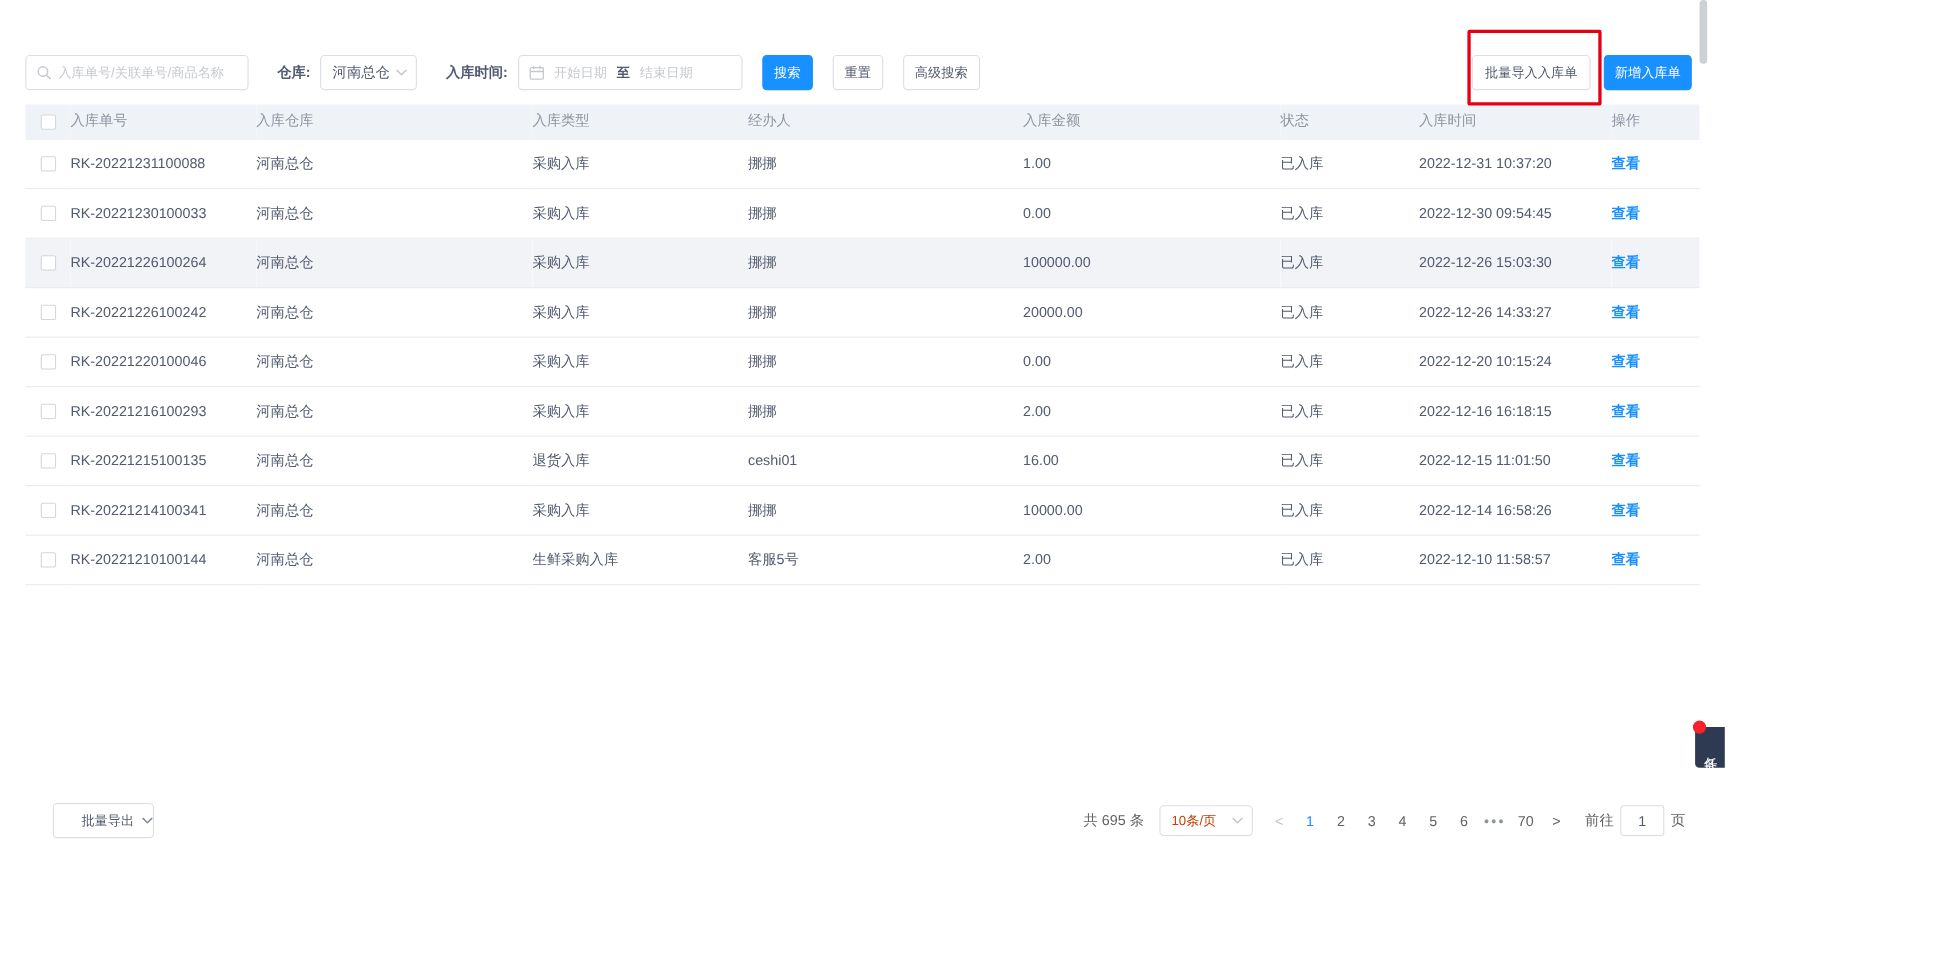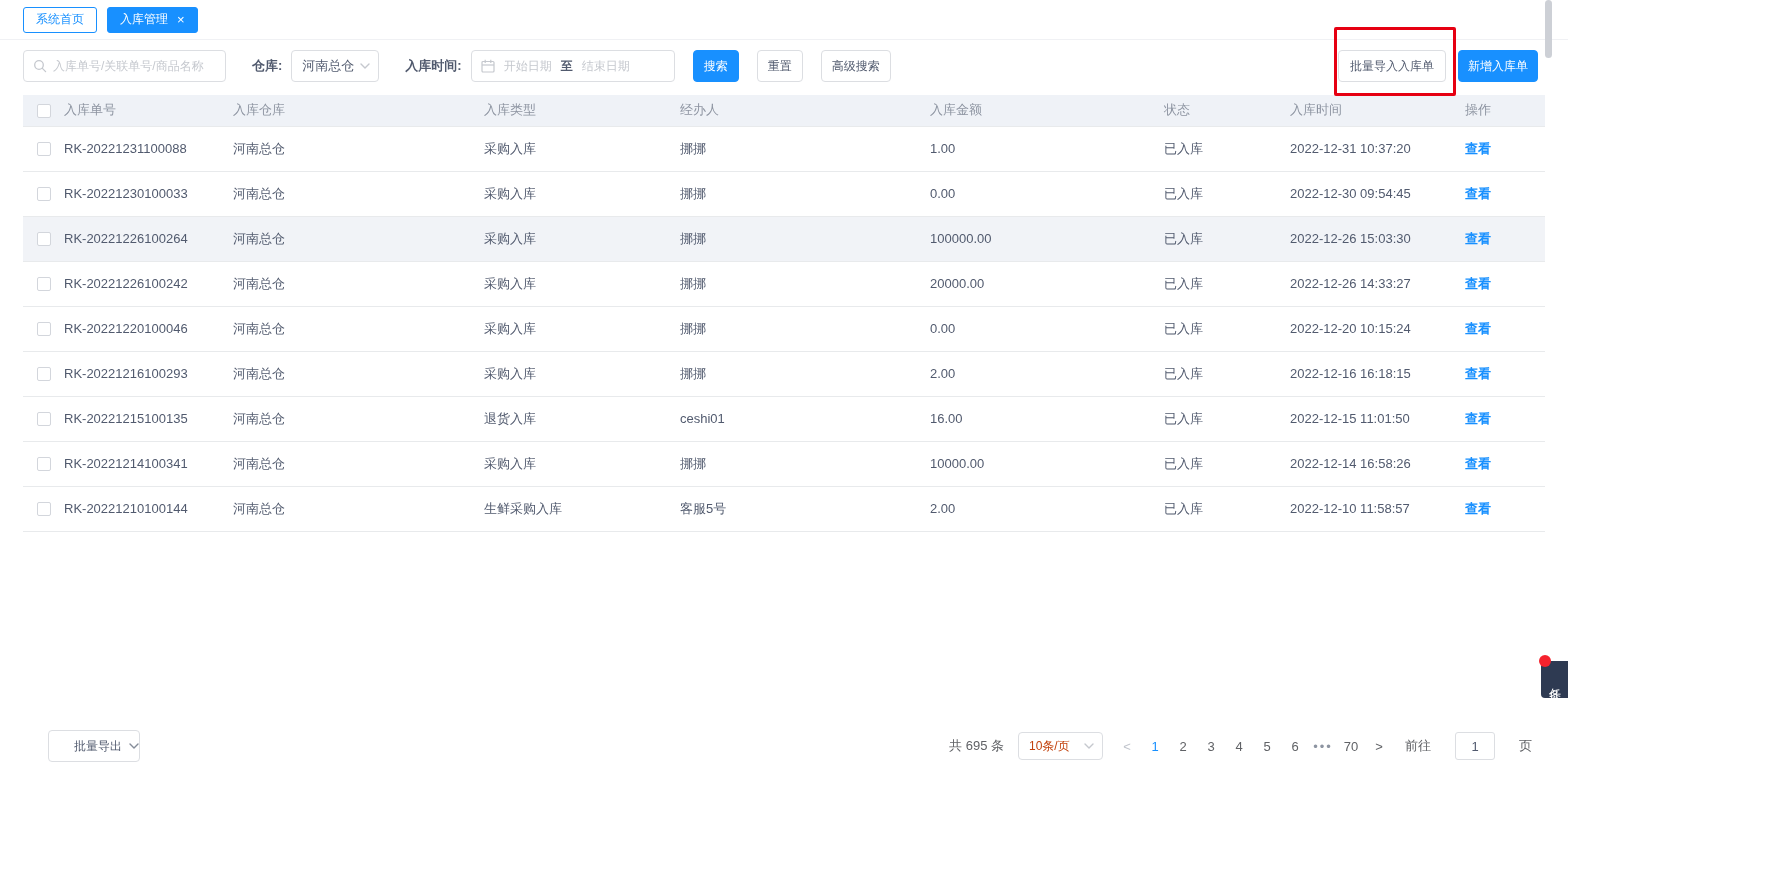--- a/index.html
+++ b/index.html
@@ -70,50 +70,41 @@
     font-size:12px; color:#515a6e; cursor:pointer; }
   .pager { margin-left:auto; display:flex; align-items:center; color:#606266; }
   .total { margin-right:14px; white-space:nowrap; }
   .size-select { width:85px; height:28px; font-size:12px; color:#c2410c; margin-right:10px; }
   .page, .arrow { min-width:28px; height:28px; display:inline-flex; align-items:center;
     justify-content:center; cursor:pointer; user-select:none; }
   .page.active { color:#1890ff; }
   .page.dots { letter-spacing:2px; color:#8d94a1; }
   .arrow.prev { color:#c0c4cc; }
   .arrow.next { color:#606266; }
-  .goto { display:flex; align-items:center; gap:24px; margin-left:12px; white-space:nowrap; }
+  .goto { display:flex; align-items:center; gap:6px; margin-left:12px; white-space:nowrap; }
   .goto-input { width:40px; height:28px; border:1px solid #dcdee2; border-radius:3px;
     text-align:center; font-size:13px; color:#515a6e; outline:none; font-family:inherit; }
 
   
   .task-fab { position:absolute; top:661px; right:0; width:27px; height:37px; background:#2e3a52;
     color:#fff; border-radius:4px 0 0 4px; display:flex; align-items:center; justify-content:center;
     font-size:12px; line-height:13px; cursor:pointer; z-index:40;
     writing-mode:vertical-rl; text-orientation:upright; letter-spacing:1px; }
   .task-dot { position:absolute; top:655px; right:17px; width:12px; height:12px;
     background:#f5222d; border-radius:50%; z-index:41; }
   .scroll-thumb { position:absolute; top:0; right:16px; width:7px; height:58px;
     background:#cdd0d6; border-radius:4px; cursor:pointer; }
 
   .icon { display:inline-flex; align-items:center; }
 </style>
 </head>
 <body>
 
 <div class="app">
 
-  <div class="tabbar">
-    <div class="tab tab-plain">
-      <span>系统首页</span>
-    </div>
-    <div class="tab tab-active">
-      <span>入库管理</span>
-      <span class="tab-close">×</span>
-    </div>
-  </div>
 
   <div class="toolbar">
     <div class="search-box">
       <span class="icon">
         <svg width="14" height="14" viewBox="0 0 14 14">
             <circle cx="6" cy="6" r="4.3" fill="none" stroke="#c5c8ce" stroke-width="1.3"></circle>
             <line x1="9.4" y1="9.4" x2="12.6" y2="12.6" stroke="#c5c8ce" stroke-width="1.3" stroke-linecap="round"></line>
           </svg>
       </span>
       <input placeholder="入库单号/关联单号/商品名称" style="">

